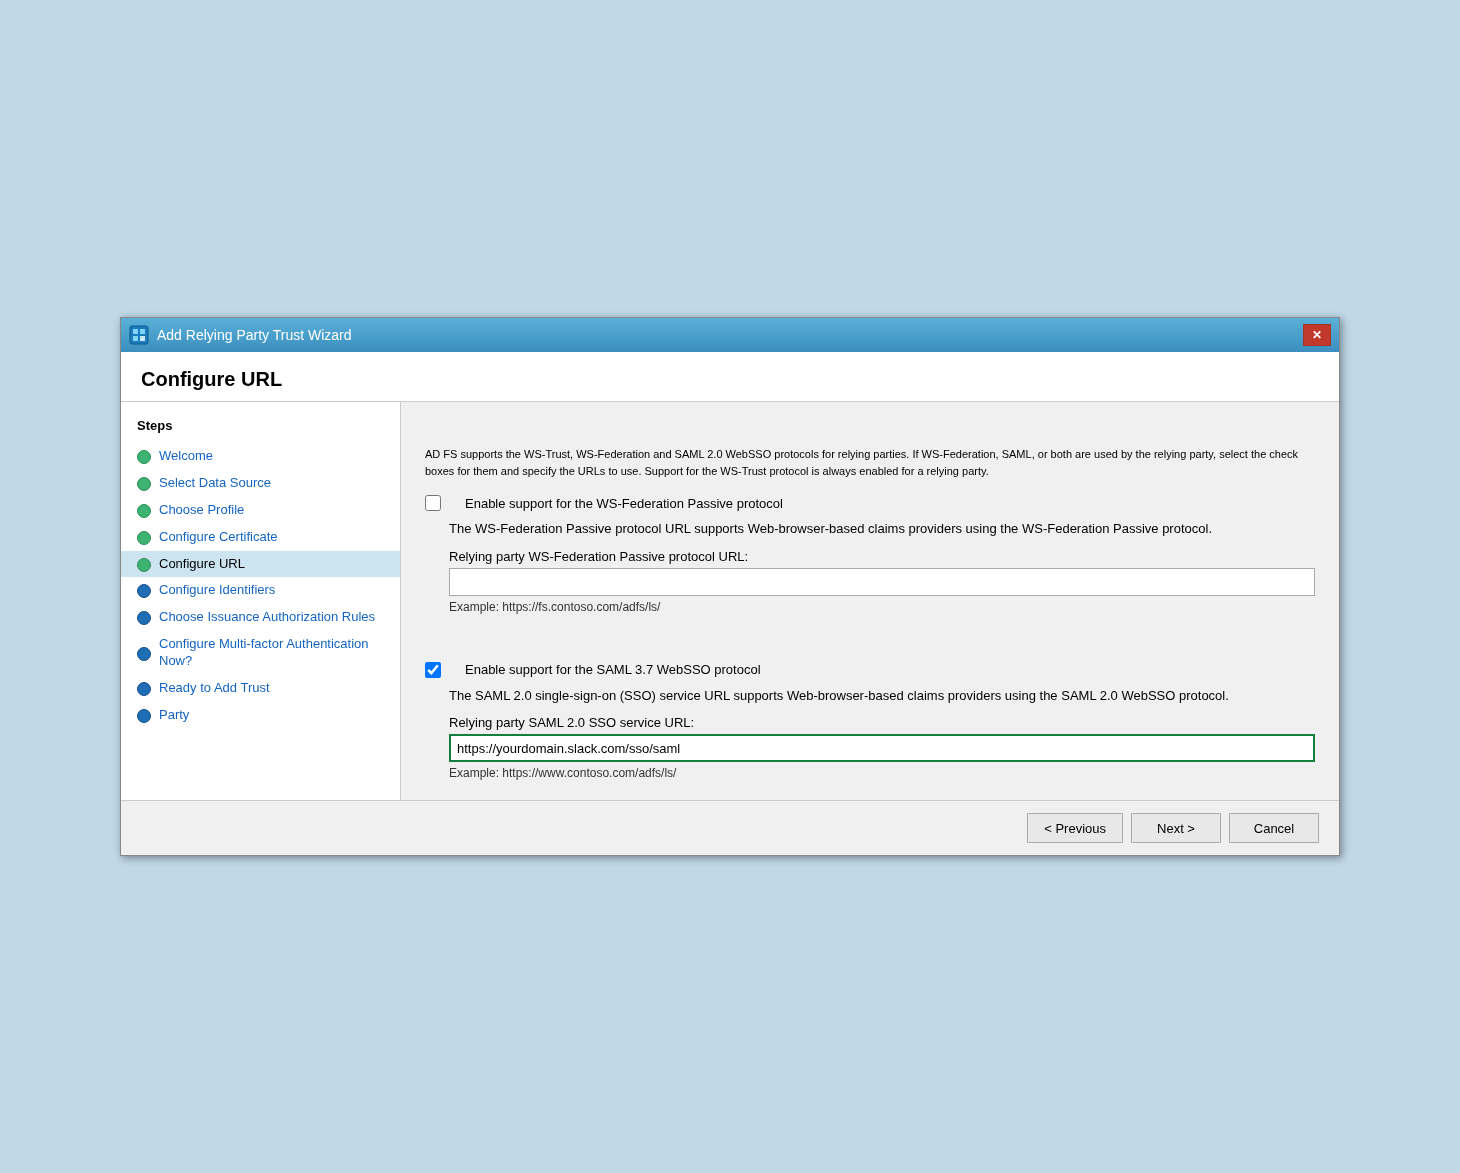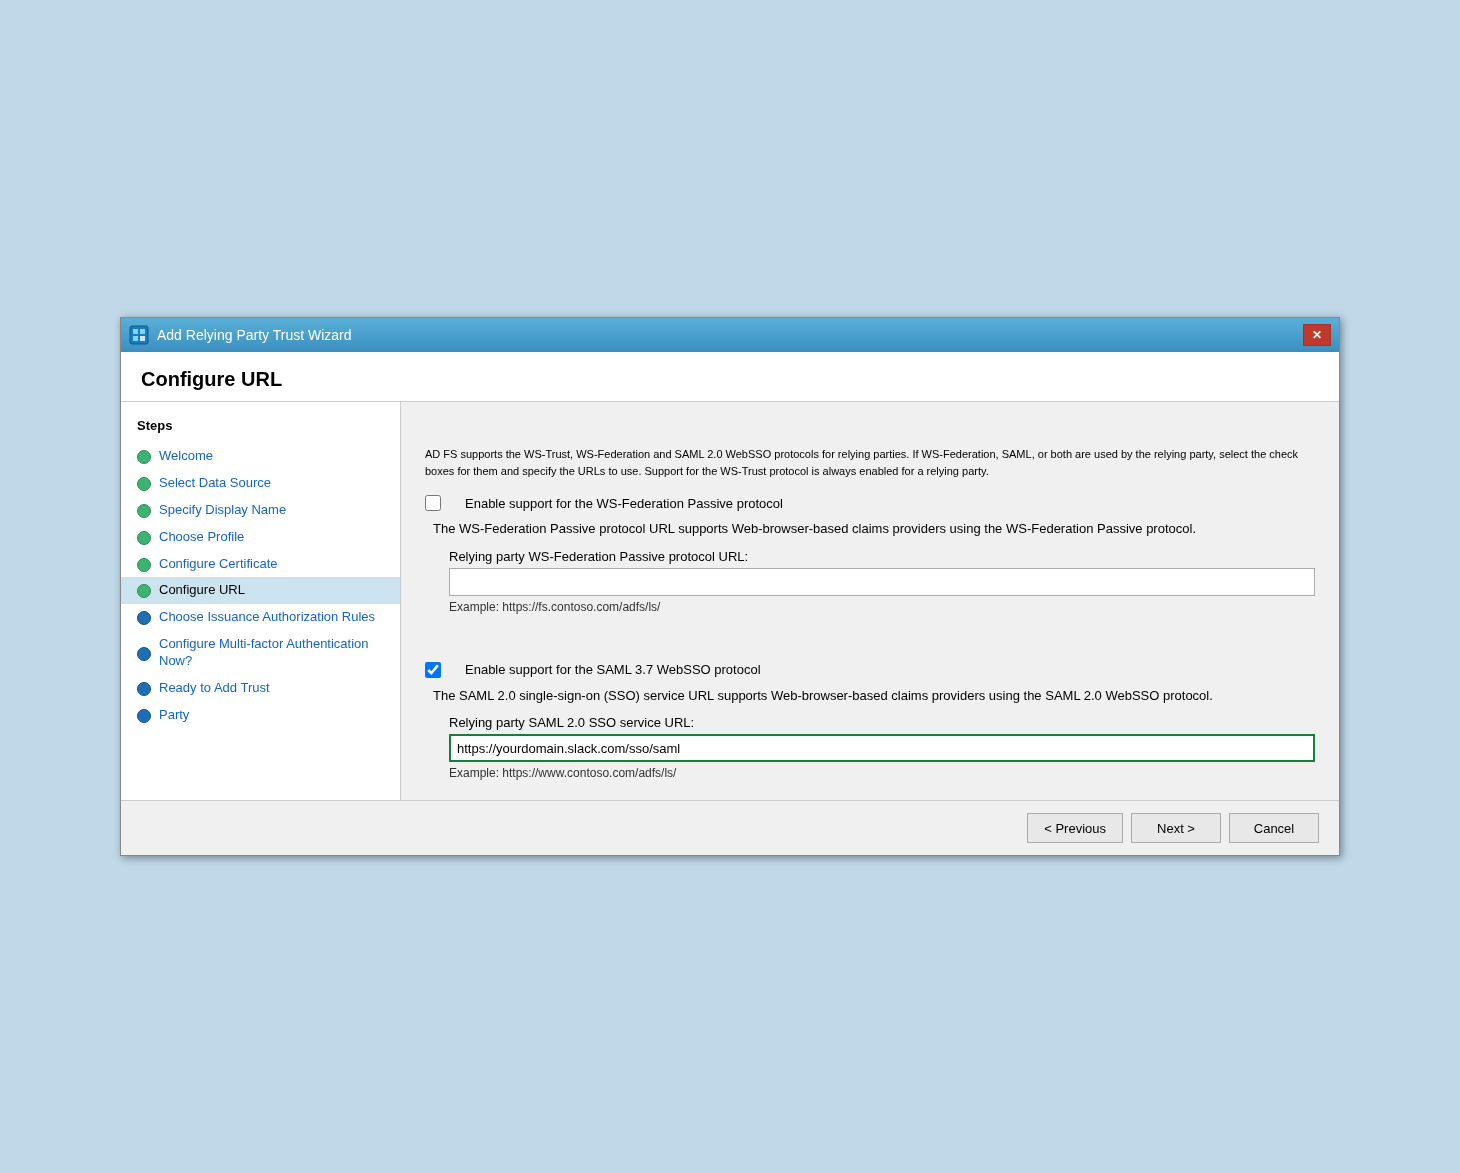--- a/index.html
+++ b/index.html
@@ -142,21 +142,21 @@
       cursor: pointer;
       flex-shrink: 0;
     }
     .checkbox-label {
       font-size: 13px;
       color: #000;
     }
     .sub-text {
       font-size: 13px;
       color: #000;
-      margin-left: 8px;
+      margin-left: 24px;
       margin-bottom: 10px;
       line-height: 1.5;
     }
     .field-label {
       font-size: 13px;
       color: #000;
       margin-left: 24px;
       margin-bottom: 4px;
     }
     .text-input {
@@ -234,33 +234,33 @@
       <div class="step-item">
         <div class="step-dot green"></div>
         <span class="step-label">Welcome</span>
       </div>
       <div class="step-item">
         <div class="step-dot green"></div>
         <span class="step-label">Select Data Source</span>
       </div>
       <div class="step-item">
         <div class="step-dot green"></div>
-        <span class="step-label">Specify Display Name</span>
-      </div>
-      <div class="step-item">
-        <div class="step-dot green"></div>
         <span class="step-label">Choose Profile</span>
       </div>
       <div class="step-item">
         <div class="step-dot green"></div>
         <span class="step-label">Configure Certificate</span>
       </div>
       <div class="step-item active">
         <div class="step-dot green"></div>
         <span class="step-label">Configure URL</span>
+      </div>
+      <div class="step-item">
+        <div class="step-dot blue"></div>
+        <span class="step-label">Configure Identifiers</span>
       </div>
       <div class="step-item">
         <div class="step-dot blue"></div>
         <span class="step-label">Choose Issuance Authorization Rules</span>
       </div>
       <div class="step-item">
         <div class="step-dot blue"></div>
         <span class="step-label">Configure Multi-factor Authentication Now?</span>
       </div>
       <div class="step-item">

